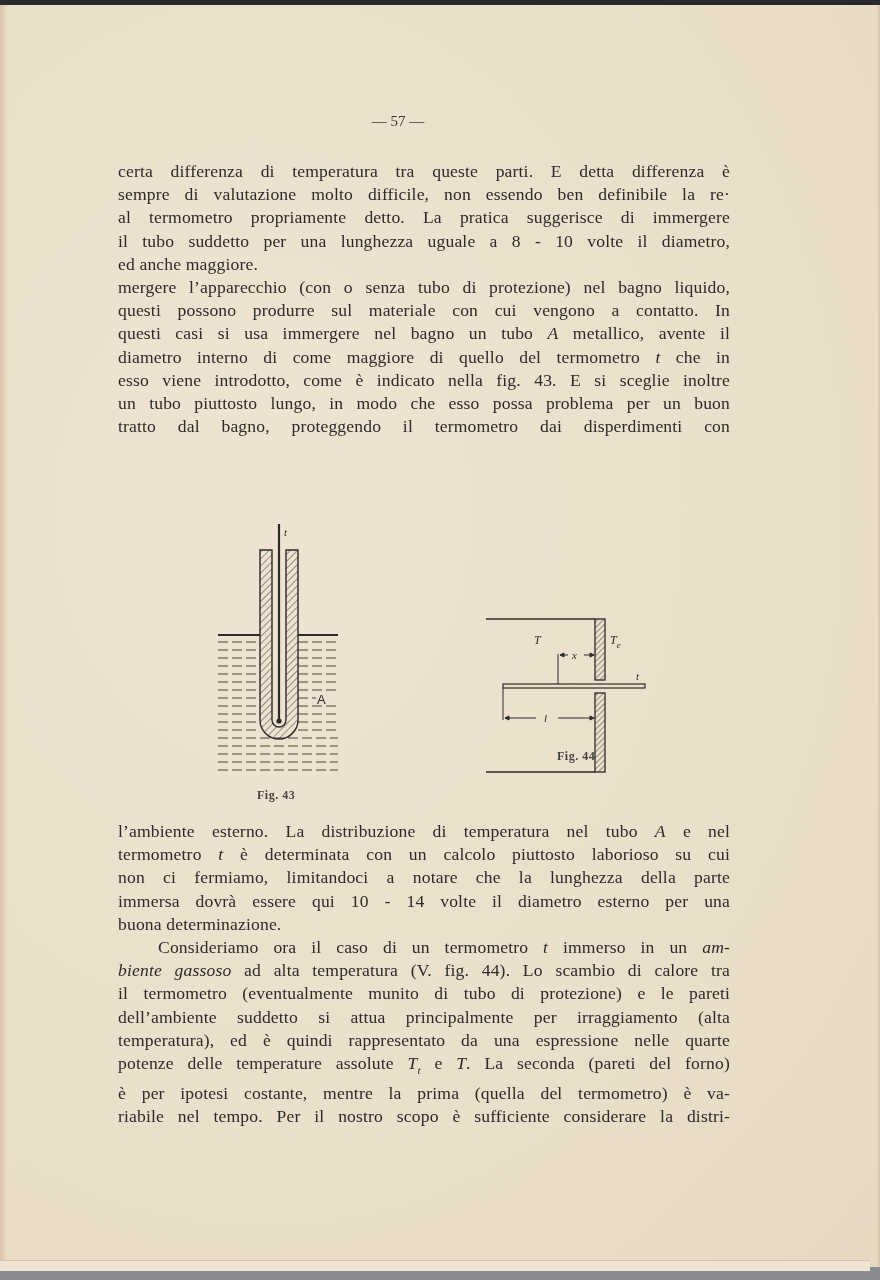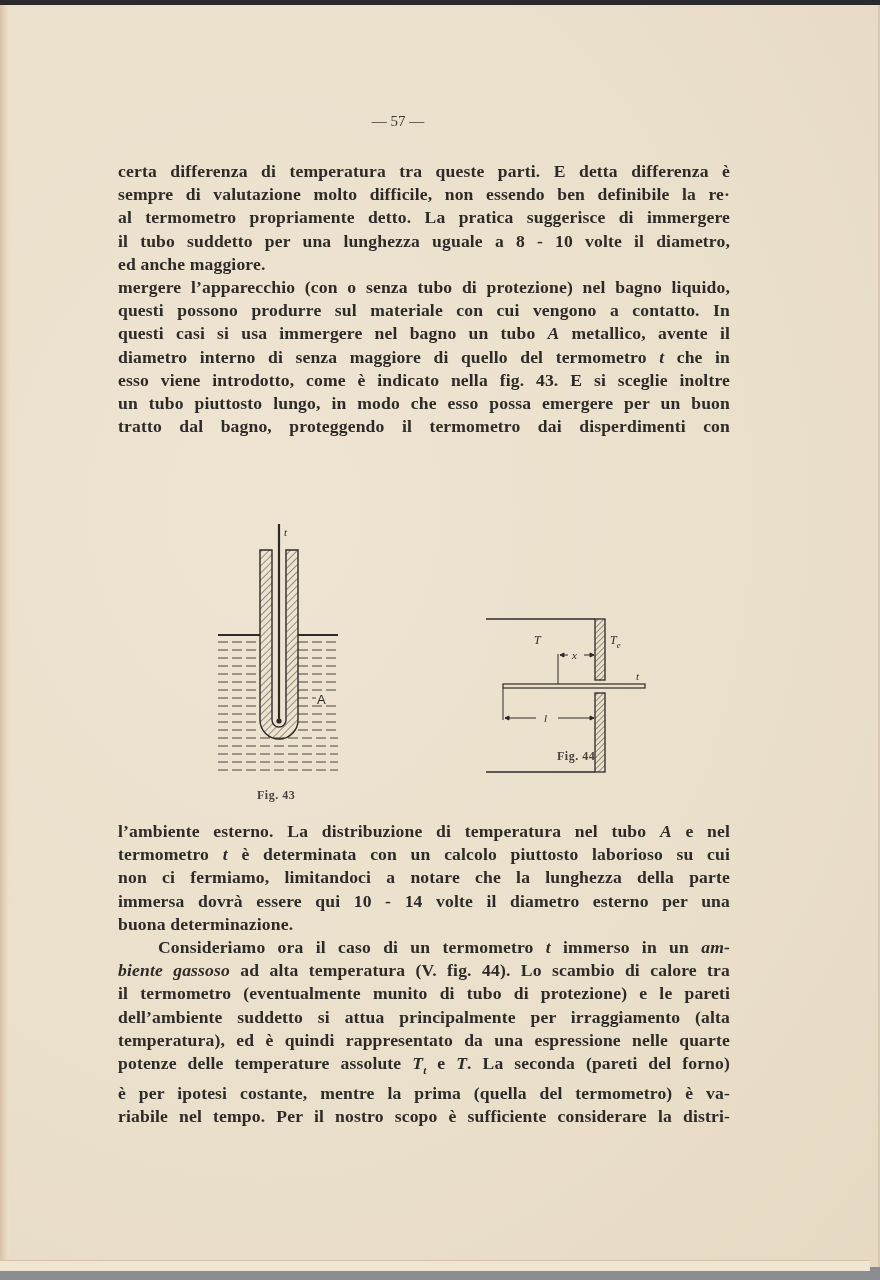--- a/index.html
+++ b/index.html
@@ -29,21 +29,21 @@
     }
     .page-number {
       position: absolute; left: 0; width: 796px; top: 113px;
       text-align: center; font-size: 15px; color: #3a3430;
       font-family: "Liberation Serif", serif;
     }
     .text-block {
       position: absolute; left: 118px; width: 612px;
       font-family: "Liberation Serif", serif;
       font-size: 17.6px; line-height: 23.2px; color: #2e2a28;
-      text-align: justify; letter-spacing: 0.15px; font-weight: bold;
+      text-align: justify; letter-spacing: 0.15px;
     }
     .line { display: block; text-align: justify; text-align-last: justify; white-space: nowrap; }
     .line.last { text-align-last: left; }
     .ital { font-style: italic; }
     .block1 { top: 160px; }
     .block2 { top: 820px; }
     .figure { position: absolute; }
     .fig43 { left: 214px; top: 520px; width: 130px; height: 262px; }
     .fig44 { left: 484px; top: 614px; width: 165px; height: 165px; }
     .caption {
@@ -66,23 +66,23 @@
 
 <div class="text-block block1">
   <span class="line">certa differenza di temperatura tra queste parti. E detta differenza è</span>
   <span class="line">sempre di valutazione molto difficile, non essendo ben definibile la re·</span>
   <span class="line">al termometro propriamente detto. La pratica suggerisce di immergere</span>
   <span class="line">il tubo suddetto per una lunghezza uguale a 8 - 10 volte il diametro,</span>
   <span class="line last">ed anche maggiore.</span>
   <span class="line">mergere l’apparecchio (con o senza tubo di protezione) nel bagno liquido,</span>
   <span class="line">questi possono produrre sul materiale con cui vengono a contatto. In</span>
   <span class="line"><span>questi casi si usa immergere nel bagno un tubo </span><span class="ital">A</span><span> metallico, avente il</span></span>
-  <span class="line"><span>diametro interno di senza maggiore di quello del termometro </span><span class="ital">t</span><span> che in</span></span>
+  <span class="line"><span>diametro interno di come maggiore di quello del termometro </span><span class="ital">t</span><span> che in</span></span>
   <span class="line">esso viene introdotto, come è indicato nella fig. 43. E si sceglie inoltre</span>
-  <span class="line">un tubo piuttosto lungo, in modo che esso possa emergere per un buon</span>
+  <span class="line">un tubo piuttosto lungo, in modo che esso possa problema per un buon</span>
   <span class="line">tratto dal bagno, proteggendo il termometro dai disperdimenti con</span>
 </div>
 
 <svg class="figure fig43" viewBox="0 0 130 262" width="130" height="262">
   <defs>
     <pattern id="hatch43" width="5" height="5" patternUnits="userSpaceOnUse" patternTransform="rotate(45)">
       <line x1="0" y1="0" x2="0" y2="5" stroke="#3a3430" stroke-width="1"></line>
     </pattern>
   </defs>
   <g>

